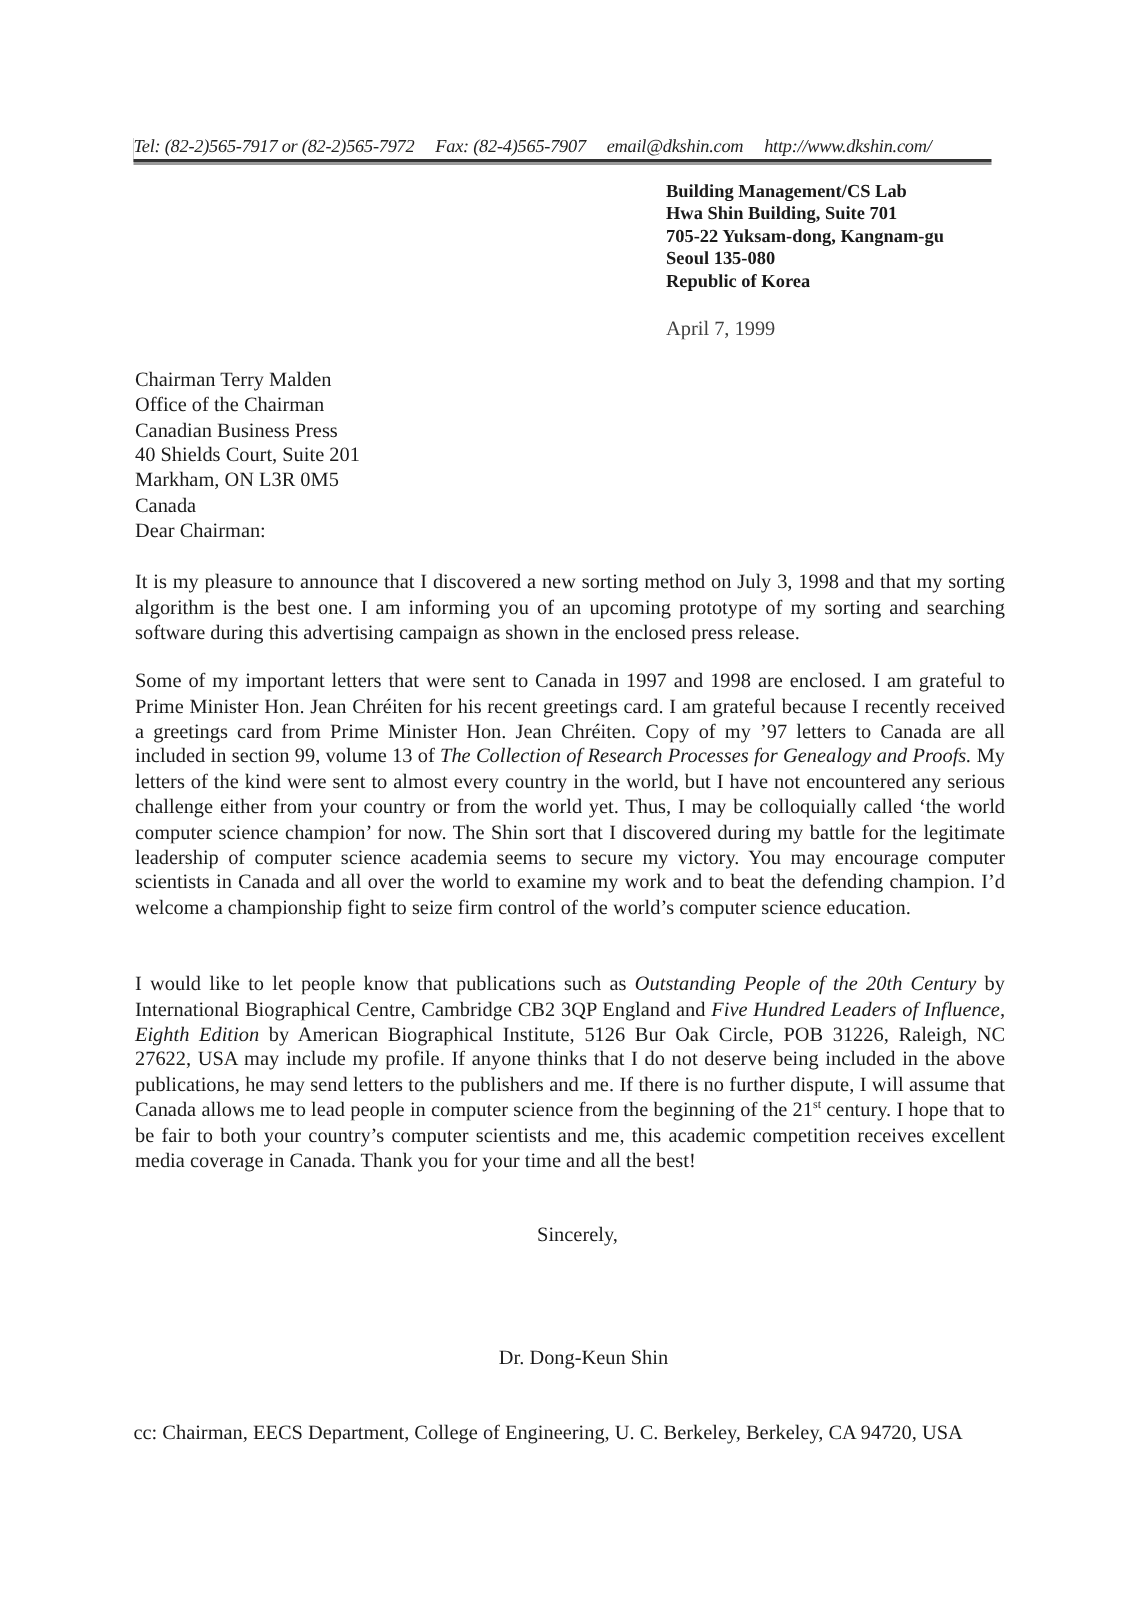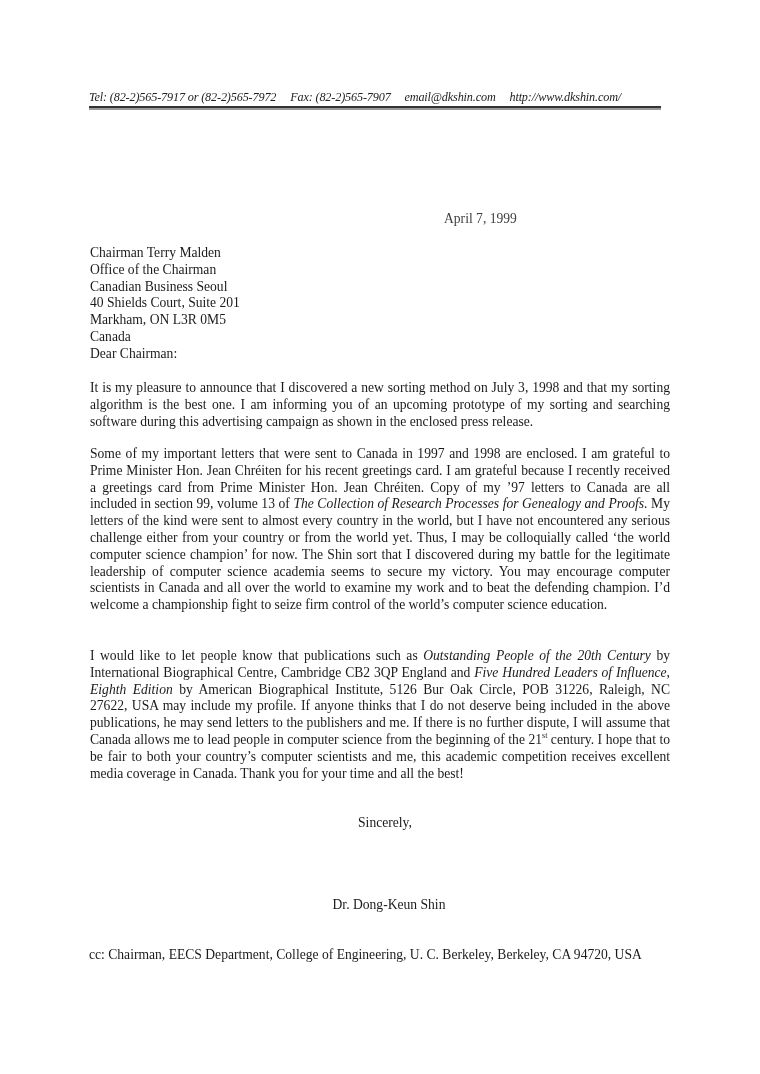--- a/index.html
+++ b/index.html
@@ -113,32 +113,39 @@
     }
     sup { font-size: 8px; line-height: 0; }
   </style>
 </head>
 <body>
 
 <div class="page">
 
   <div class="letterhead">
     <span>Tel: (82-2)565-7917 or (82-2)565-7972</span>
-    <span>Fax: (82-2)565-7907</span>
+    <span>Fax: (82-4)565-7907</span>
     <span>email@dkshin.com</span>
     <span>http://www.dkshin.com/</span>
   </div>
 
+  <div class="sender-address">
+    <div>Building Management/CS Lab</div>
+    <div>Hwa Shin Building, Suite 701</div>
+    <div>705-22 Yuksam-dong, Kangnam-gu</div>
+    <div>Seoul 135-080</div>
+    <div>Republic of Korea</div>
+  </div>
 
   <div class="date">April 7, 1999</div>
 
   <div class="recipient">
     <div>Chairman Terry Malden</div>
     <div>Office of the Chairman</div>
-    <div>Canadian Business Seoul</div>
+    <div>Canadian Business Press</div>
     <div>40 Shields Court, Suite 201</div>
     <div>Markham, ON L3R 0M5</div>
     <div>Canada</div>
   </div>
 
   <div class="salutation">Dear Chairman:</div>
 
   <p class="para p1">It is my pleasure to announce that I discovered a new sorting method on July 3, 1998 and that my sorting algorithm is the best one.   I am informing you of an upcoming prototype of my sorting and searching software during this advertising campaign as shown in the enclosed press release.</p>
 
   <p class="para p2"><span>Some of my important letters that were sent to Canada in 1997 and 1998 are enclosed.   I am grateful to Prime Minister Hon. Jean Chréiten for his recent greetings card.   I am grateful because I recently received a greetings card from Prime Minister Hon. Jean Chréiten.   Copy of my ’97 letters to Canada are all included in section 99, volume 13 of </span><i>The Collection of Research Processes for Genealogy and Proofs.</i><span>  My letters of the kind were sent to almost every country in the world, but I have not encountered any serious challenge either from your country or from the world yet.   Thus, I may be colloquially called ‘the world computer science champion’ for now.   The Shin sort that I discovered during my battle for the legitimate leadership of computer science academia seems to secure my victory.   You may encourage computer scientists in Canada and all over the world to examine my work and to beat the defending champion.   I’d welcome a championship fight to seize firm control of the world’s computer science education.</span></p>

